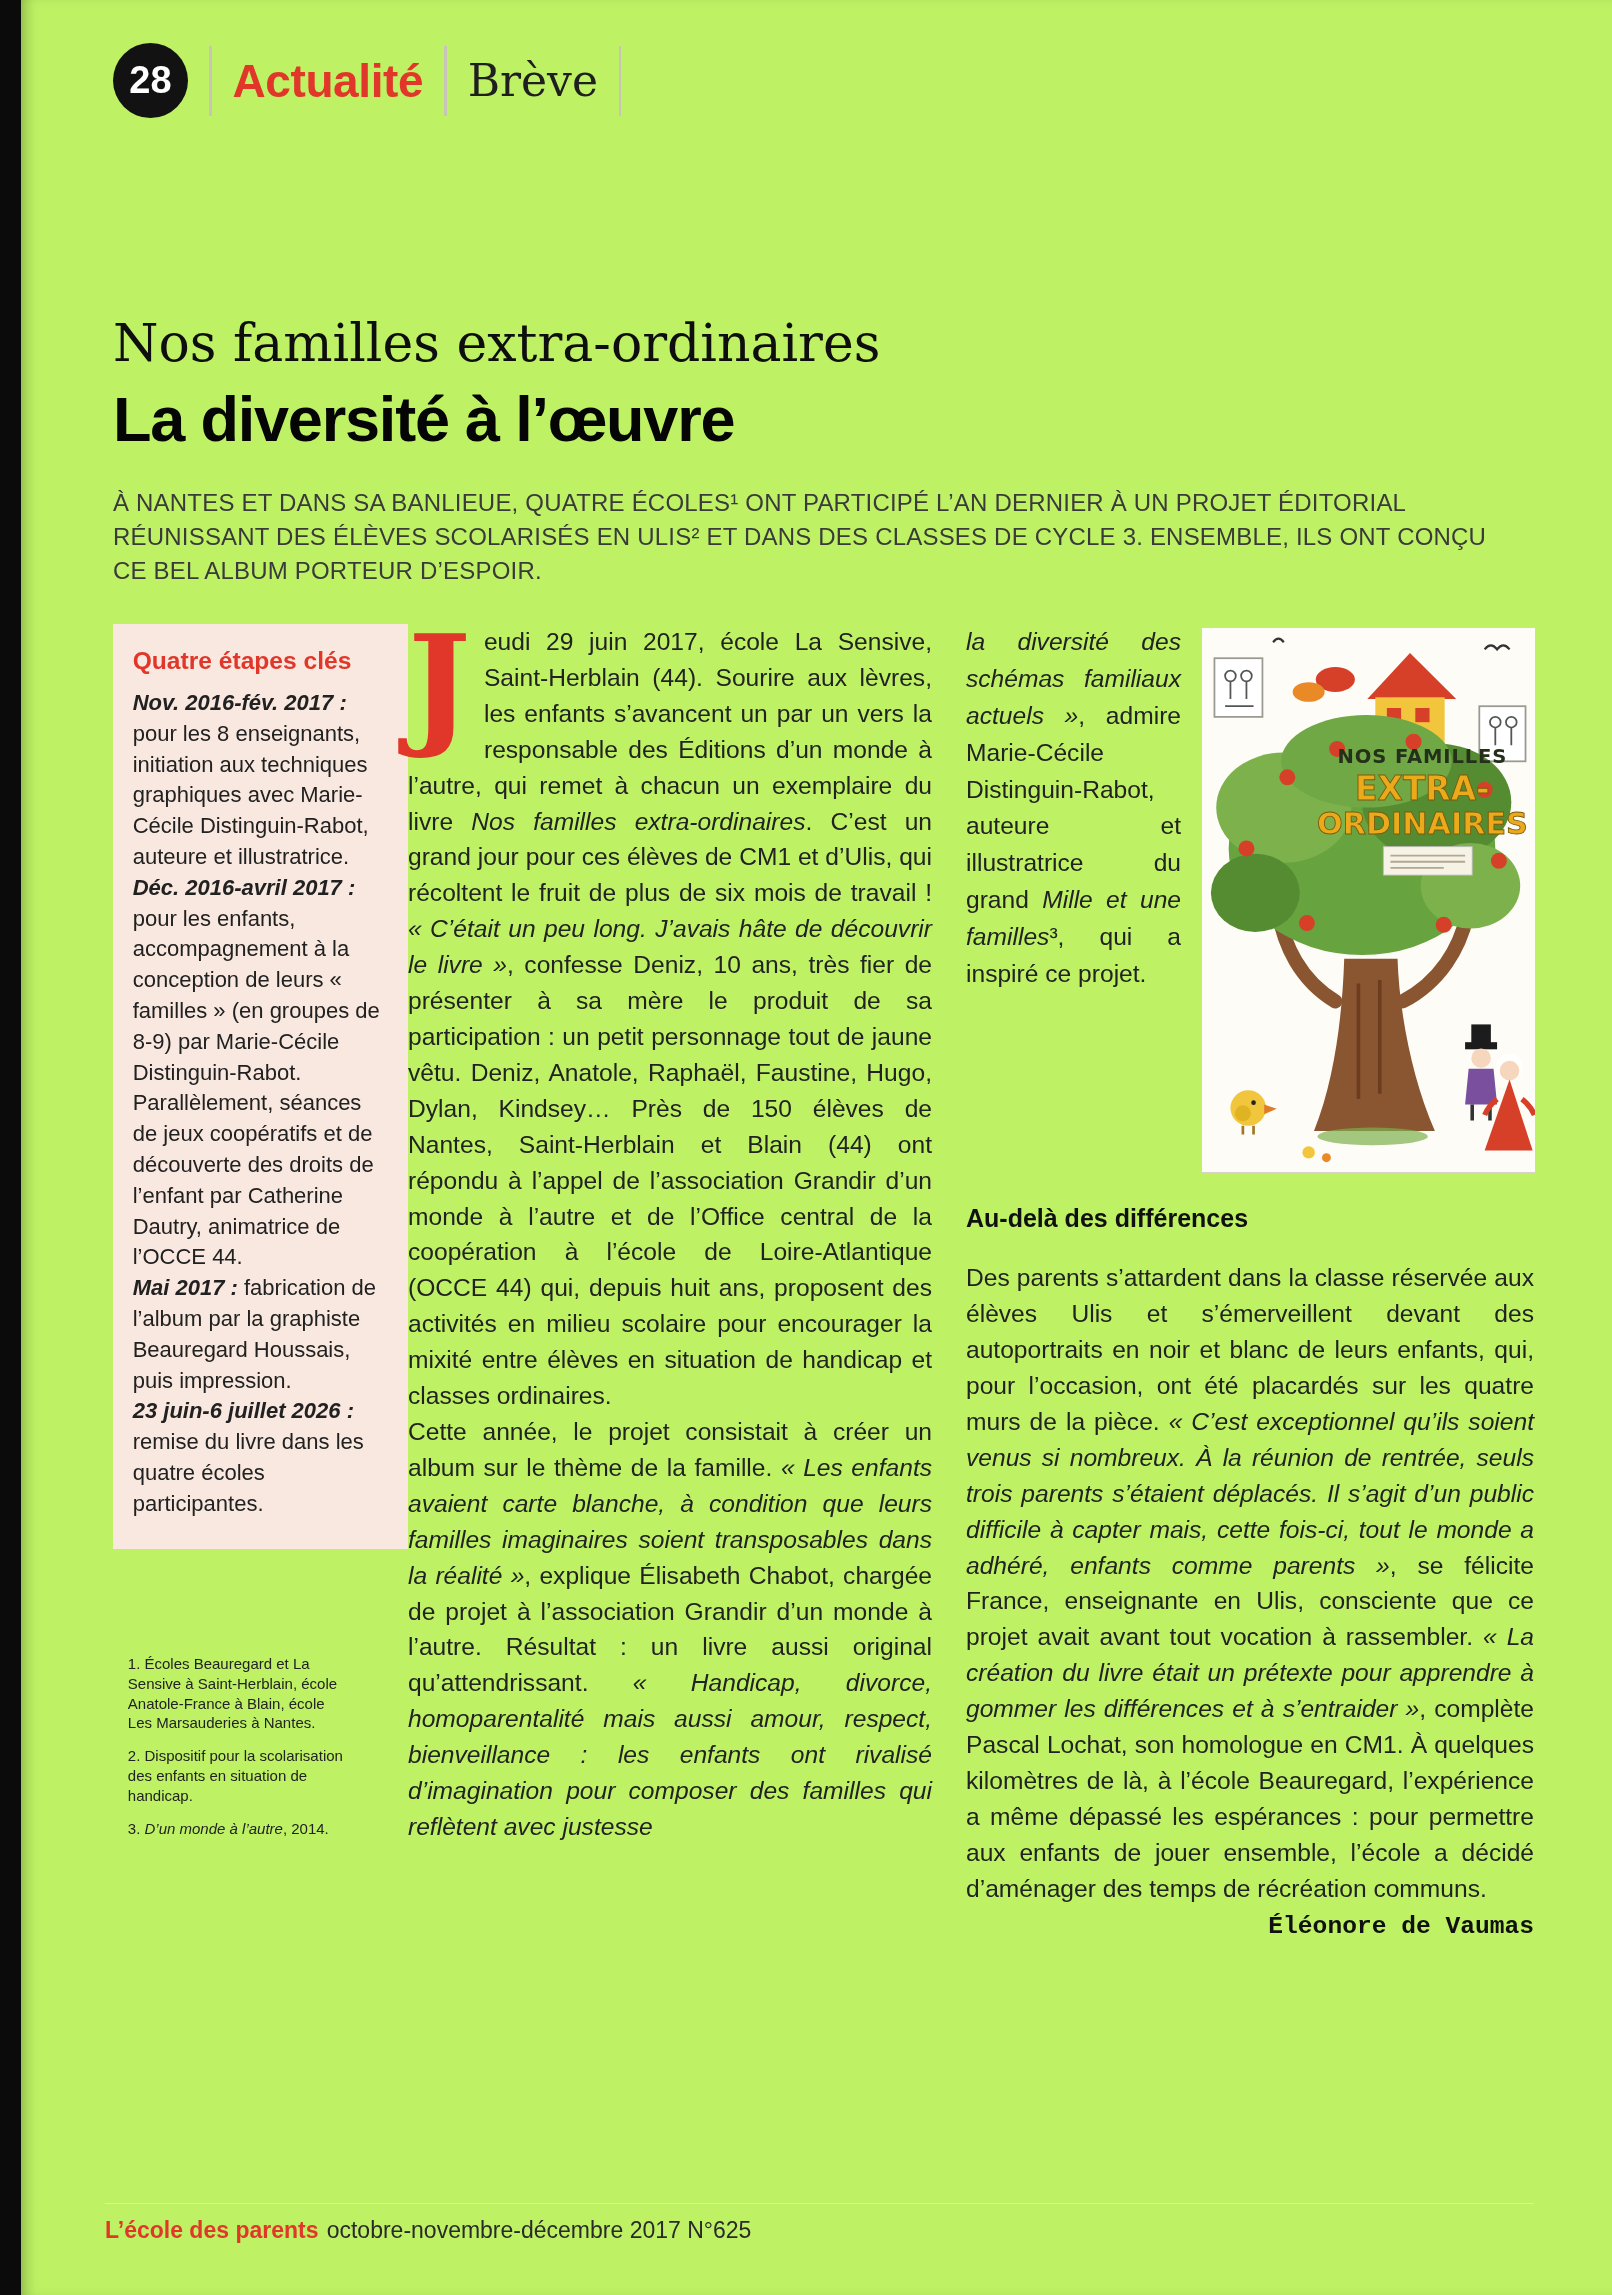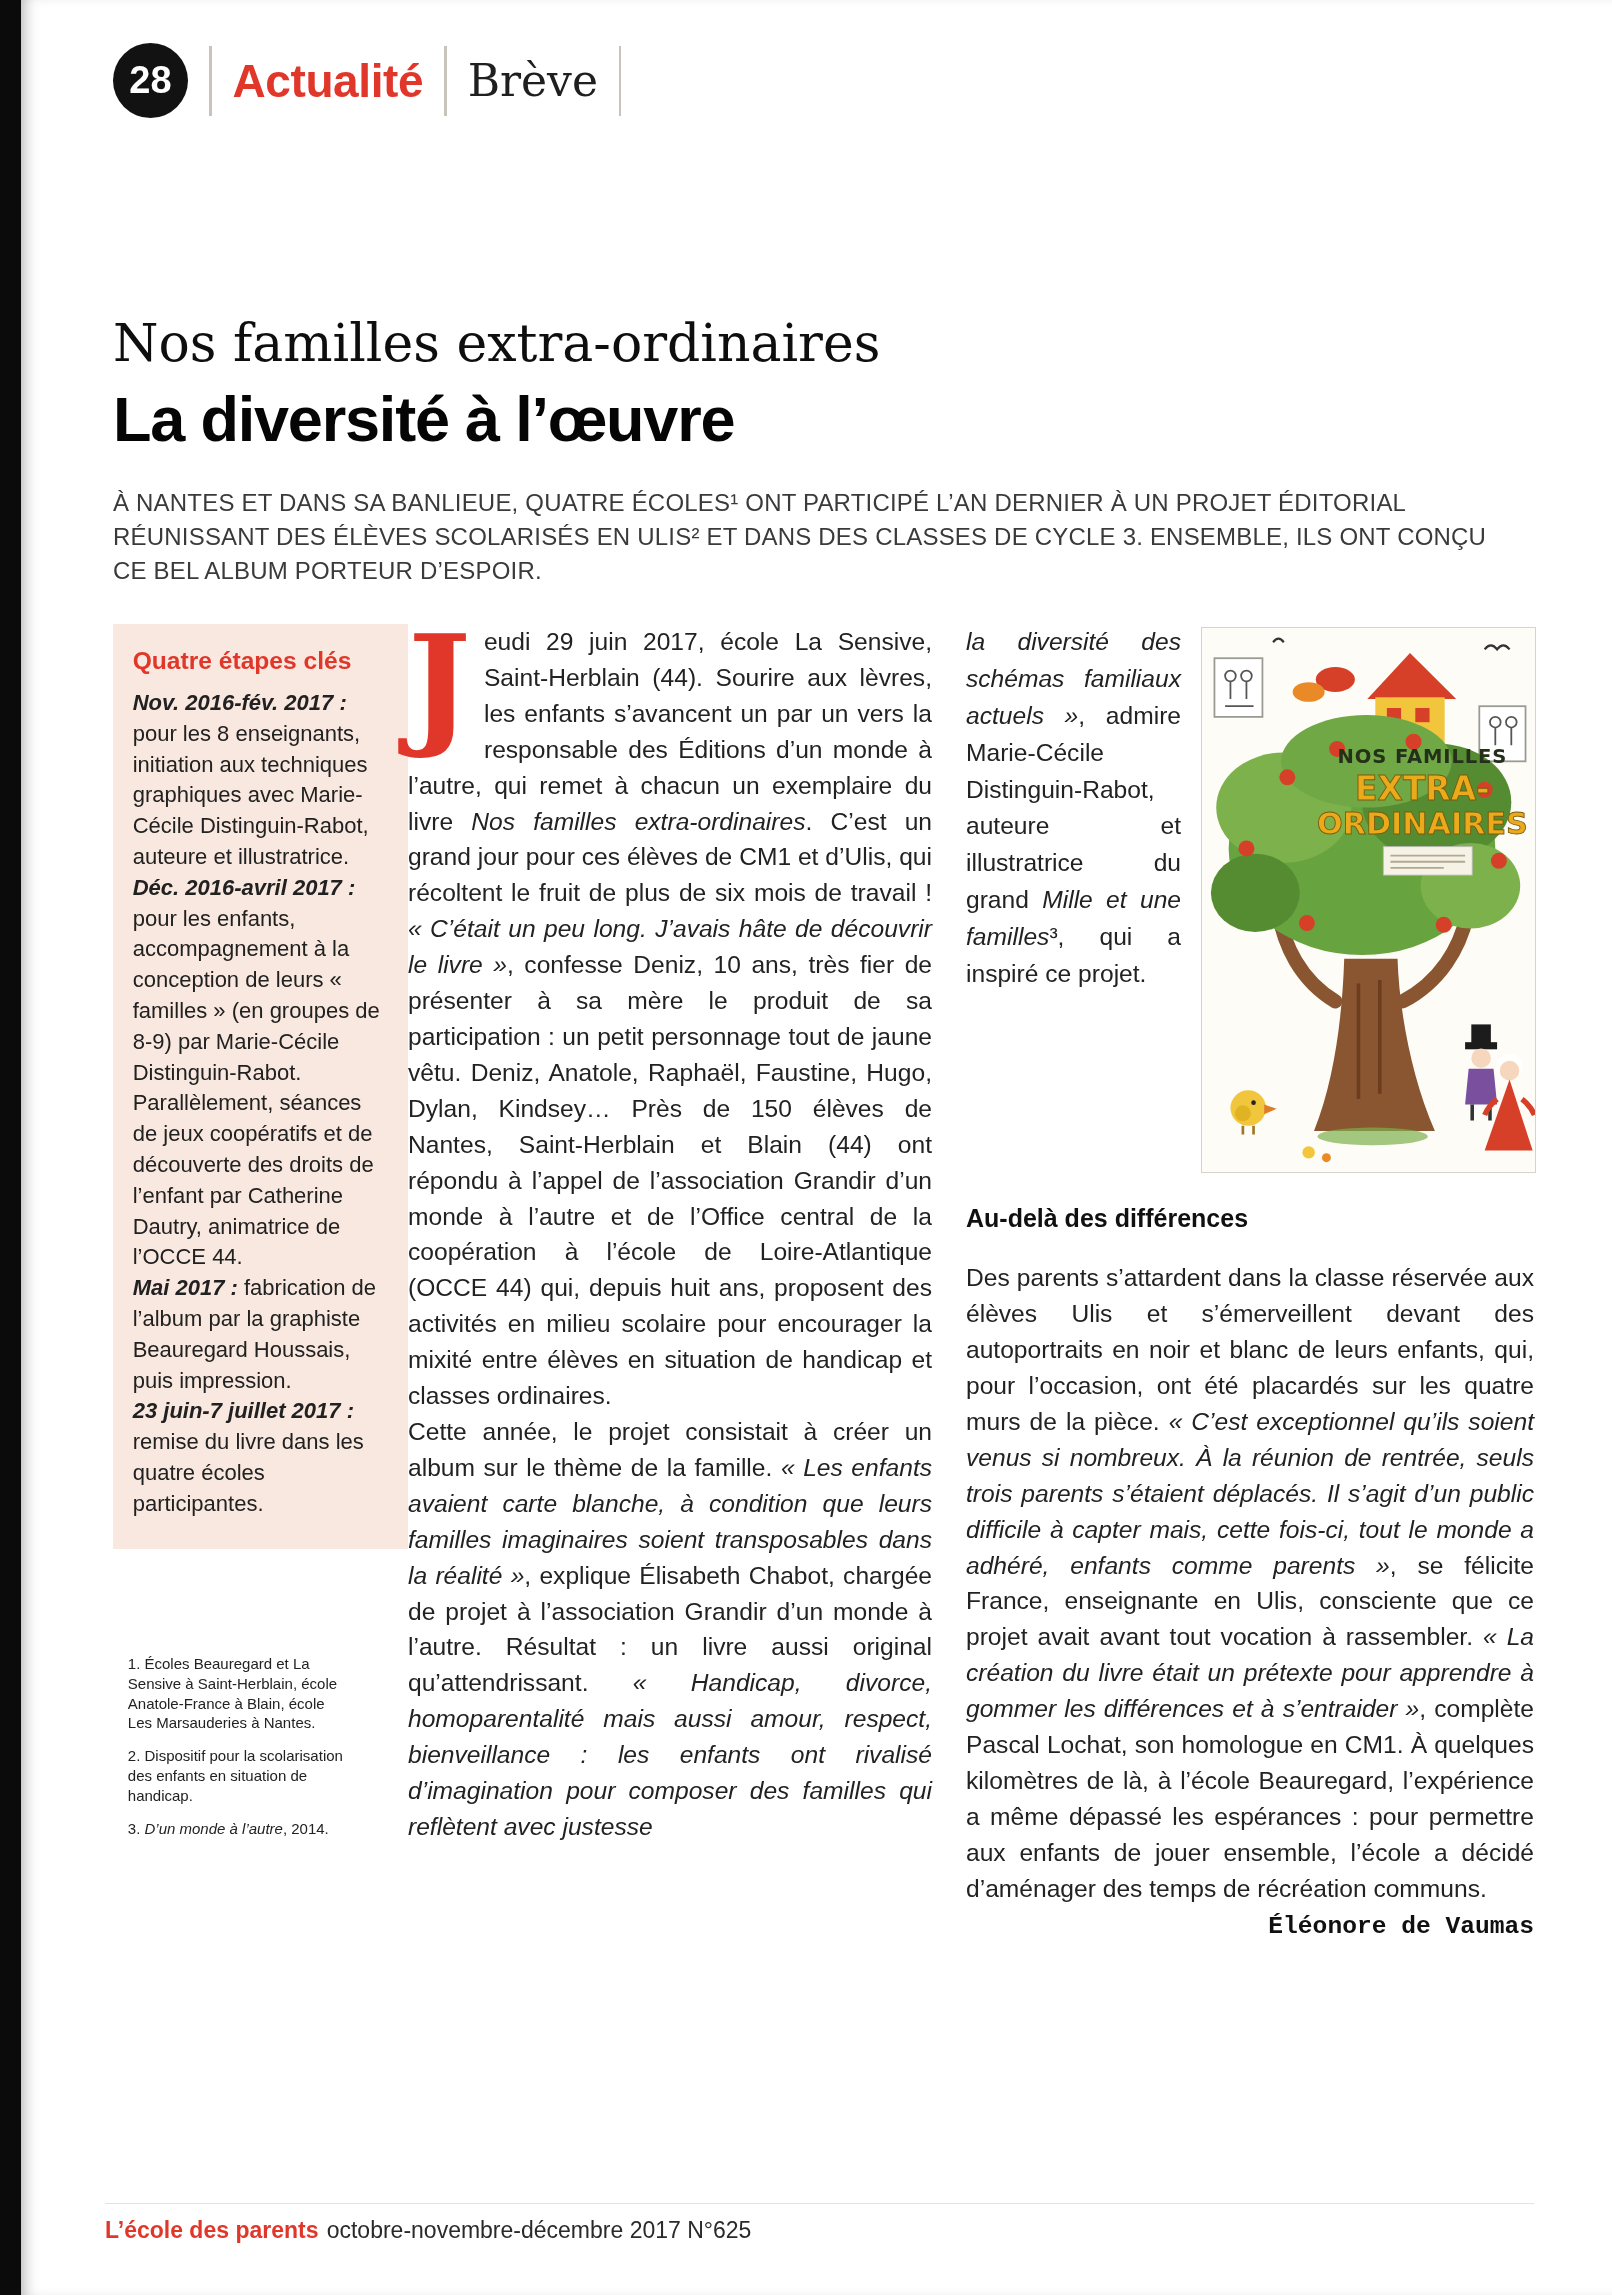--- a/index.html
+++ b/index.html
@@ -1,17 +1,17 @@
 <!DOCTYPE html>
 <html lang="fr" style="--accent: #e1372a; --sidebar_bg: #f9e8df;font-size:13px"><head>
 <meta charset="utf-8">
 <style>
   html,body{margin:0;padding:0;width:1613px;height:2295px;overflow:hidden;background:#0b0b0b;
             font-family:"Liberation Sans",sans-serif;}
-  .paper{position:absolute;left:21px;top:0;width:1592px;height:2295px;background:#ffffff;
+  .paper{position:absolute;left:21px;top:0;width:1592px;height:2295px;background:#bef264;
          box-shadow:inset 11.5px 0 16.4px -9.8px rgba(0,0,0,.35);}
   .content{position:relative;padding:43px 79px 0 92px;}
 
   .it{font-style:italic;}
   .bd{font-weight:700;}
 
   
   .hdr{display:flex;align-items:center;gap:21px;margin-bottom:195px;}
   .page-badge{width:75px;height:75px;border-radius:50%;background:#121212;color:#fff;
               display:flex;align-items:center;justify-content:center;font-size:38px;font-weight:700;}
@@ -76,21 +76,21 @@
     <div class="standfirst">À NANTES ET DANS SA BANLIEUE, QUATRE ÉCOLES¹ ONT PARTICIPÉ L’AN DERNIER À UN PROJET ÉDITORIAL RÉUNISSANT DES ÉLÈVES SCOLARISÉS EN ULIS² ET DANS DES CLASSES DE CYCLE 3. ENSEMBLE, ILS ONT CONÇU CE BEL ALBUM PORTEUR D’ESPOIR.</div>
 
     <div class="cols">
 
       <div class="col1">
         <aside class="keybox">
           <div class="keybox-title">Quatre étapes clés</div>
           <p class="keybox-entry"><span class="it bd">Nov. 2016-fév. 2017 : </span><span>pour les 8 enseignants, initiation aux techniques graphiques avec Marie-Cécile Distinguin-Rabot, auteure et illustratrice.</span></p>
           <p class="keybox-entry"><span class="it bd">Déc. 2016-avril 2017 : </span><span>pour les enfants, accompagnement à la conception de leurs « familles » (en groupes de 8-9) par Marie-Cécile Distinguin-Rabot. Parallèlement, séances de jeux coopératifs et de découverte des droits de l’enfant par Catherine Dautry, animatrice de l’OCCE 44.</span></p>
           <p class="keybox-entry"><span class="it bd">Mai 2017 : </span><span>fabrication de l’album par la graphiste Beauregard Houssais, puis impression.</span></p>
-          <p class="keybox-entry"><span class="it bd">23 juin-7 juillet 2017 : </span><span>remise du livre dans les quatre écoles participantes.</span></p>
+          <p class="keybox-entry"><span class="it bd">23 juin-6 juillet 2026 : </span><span>remise du livre dans les quatre écoles participantes.</span></p>
         </aside>
         <div class="footnotes">
           <p class="fn"><span>1. Écoles Beauregard et La Sensive à Saint-Herblain, école Anatole-France à Blain, école Les Marsauderies à Nantes.</span></p>
           <p class="fn"><span>2. Dispositif pour la scolarisation des enfants en situation de handicap.</span></p>
           <p class="fn"><span>3. </span><span class="it">D’un monde à l’autre</span><span>, 2014.</span></p>
         </div>
       </div>
 
       <div class="col2">
         <p class="para"><span class="dropcap">J</span><span><span>eudi 29 juin 2017, école La Sensive, Saint-Herblain (44). Sourire aux lèvres, les enfants s’avancent un par un vers la responsable des Éditions d’un monde à l’autre, qui remet à chacun un exemplaire du livre </span><span class="it">Nos familles extra-ordinaires</span><span>. C’est un grand jour pour ces élèves de CM1 et d’Ulis, qui récoltent le fruit de plus de six mois de travail ! </span><span class="it">« C’était un peu long. J’avais hâte de découvrir le livre »</span><span>, confesse Deniz, 10 ans, très fier de présenter à sa mère le produit de sa participation : un petit personnage tout de jaune vêtu. Deniz, Anatole, Raphaël, Faustine, Hugo, Dylan, Kindsey… Près de 150 élèves de Nantes, Saint-Herblain et Blain (44) ont répondu à l’appel de l’association Grandir d’un monde à l’autre et de l’Office central de la coopération à l’école de Loire-Atlantique (OCCE 44) qui, depuis huit ans, proposent des activités en milieu scolaire pour encourager la mixité entre élèves en situation de handicap et classes ordinaires.</span></span></p>

